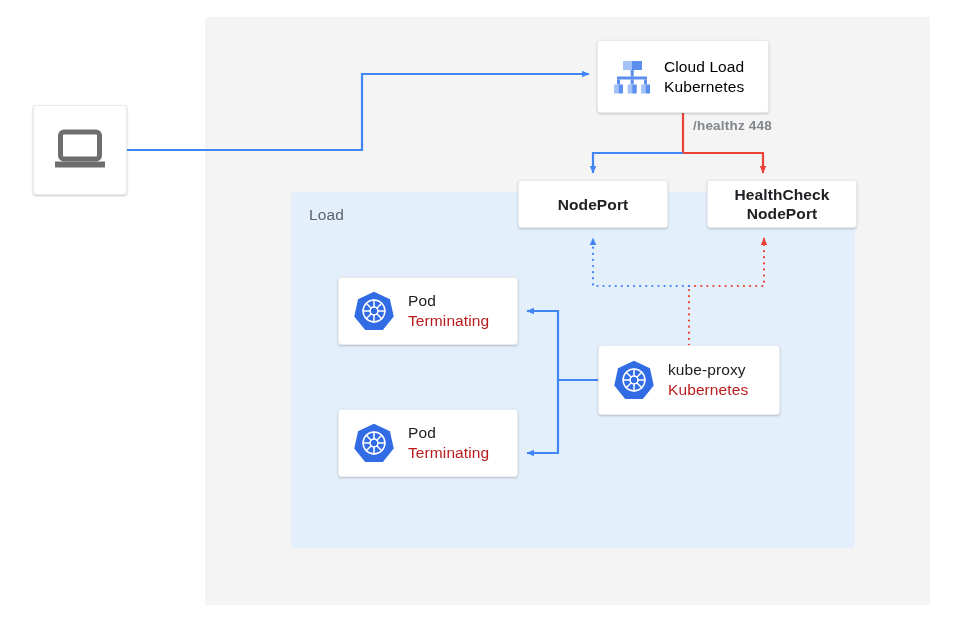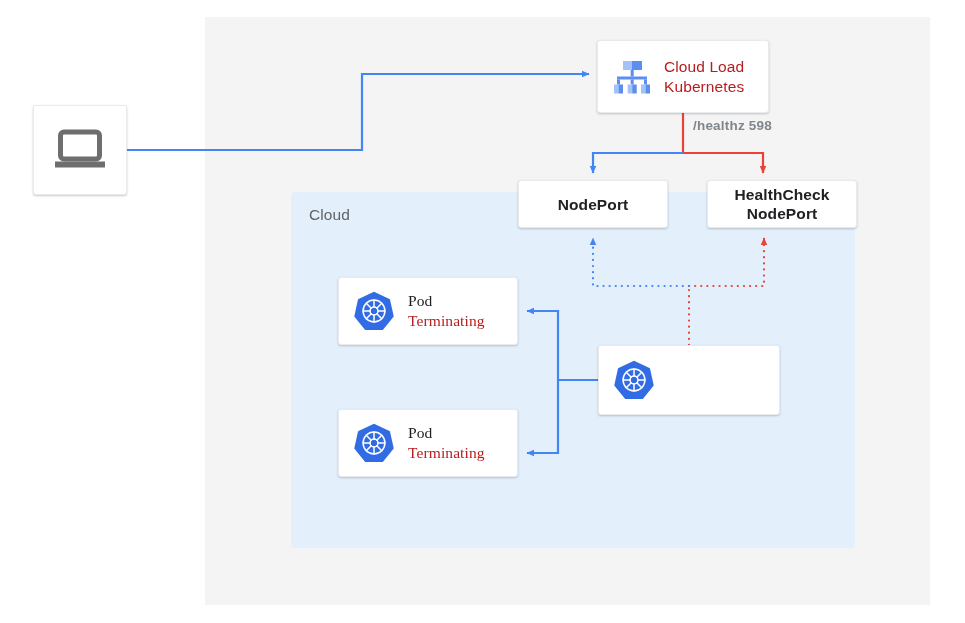--- a/index.html
+++ b/index.html
@@ -83,21 +83,21 @@
   }
   .clb-icon {
     width: 44px;
     height: 44px;
     flex: 0 0 44px;
   }
   .clb-label {
     margin-left: 10px;
     font-size: 15.5px;
     line-height: 20px;
-    color: #b91c1c;
+    color: #000000;
     letter-spacing: 0.1px;
   }
 
   
   .np-card {
     left: 518px;
     top: 180px;
     width: 150px;
     height: 48px;
   }
@@ -121,21 +121,20 @@
 
   
   .pod-card-1 { left: 338px; top: 277px; width: 180px; height: 68px; }
   .pod-card-2 { left: 338px; top: 409px; width: 180px; height: 68px; }
   .kp-card    { left: 598px; top: 345px; width: 182px; height: 70px; }
 
   .entity {
     display: flex;
     align-items: center;
     padding-left: 14px;
-    font-family: Liberation Serif, serif;
   }
   .k8s-icon {
     width: 42px;
     height: 42px;
     flex: 0 0 42px;
   }
   .entity-text {
     margin-left: 13px;
   }
   .entity-title {
@@ -174,21 +173,21 @@
   }
 </style>
 </head>
 <body>
 
 <div id="canvas">
 
   <div class="outer-panel"></div>
 
   <div class="nodes-panel"></div>
-  <div class="nodes-label">Cloud</div>
+  <div class="nodes-label">Load</div>
 
   <svg class="edges" viewBox="0 0 965 623">
     <defs>
       <marker id="arrow-blue" markerWidth="9" markerHeight="9" refX="7.4" refY="4" orient="auto" markerUnits="userSpaceOnUse">
         <path d="M0,0.6 L8,4 L0,7.4 Z" fill="#4285f4"></path>
       </marker>
       <marker id="arrow-red" markerWidth="9" markerHeight="9" refX="7.4" refY="4" orient="auto" markerUnits="userSpaceOnUse">
         <path d="M0,0.6 L8,4 L0,7.4 Z" fill="#ea4335"></path>
       </marker>
       <marker id="arrow-blue-dot" markerWidth="9" markerHeight="9" refX="7.4" refY="4" orient="auto" markerUnits="userSpaceOnUse">
@@ -245,21 +244,21 @@
       <rect x="22.2" y="29.5" width="4.5" height="9" fill="#5c8ef0"></rect>
       <rect x="31" y="29.5" width="4.5" height="9" fill="#a3c2f5"></rect>
       <rect x="35.5" y="29.5" width="4.5" height="9" fill="#5c8ef0"></rect>
     </svg>
     <div class="clb-label">
       <div>Cloud Load</div>
       <div>Kubernetes</div>
     </div>
   </div>
 
-  <div class="healthz-label">/healthz 598</div>
+  <div class="healthz-label">/healthz 448</div>
 
   <div class="card np-card">
     <div class="np-text">NodePort</div>
   </div>
 
   <div class="card hcnp-card">
     <div class="np-text">
       <div>HealthCheck</div>
       <div>NodePort</div>
     </div>
@@ -318,15 +317,19 @@
         <line x1="50" y1="24" x2="50" y2="40.5"></line>
         <line x1="50" y1="59.5" x2="50" y2="76"></line>
         <line x1="24" y1="50" x2="40.5" y2="50"></line>
         <line x1="59.5" y1="50" x2="76" y2="50"></line>
         <line x1="31.6" y1="31.6" x2="43.3" y2="43.3"></line>
         <line x1="56.7" y1="56.7" x2="68.4" y2="68.4"></line>
         <line x1="68.4" y1="31.6" x2="56.7" y2="43.3"></line>
         <line x1="43.3" y1="56.7" x2="31.6" y2="68.4"></line>
       </g>
     </svg>
+    <div class="entity-text">
+      <div class="entity-title">kube-proxy</div>
+      <div class="entity-sub">Kubernetes</div>
+    </div>
   </div>
 
 </div>
 
 </body></html>

